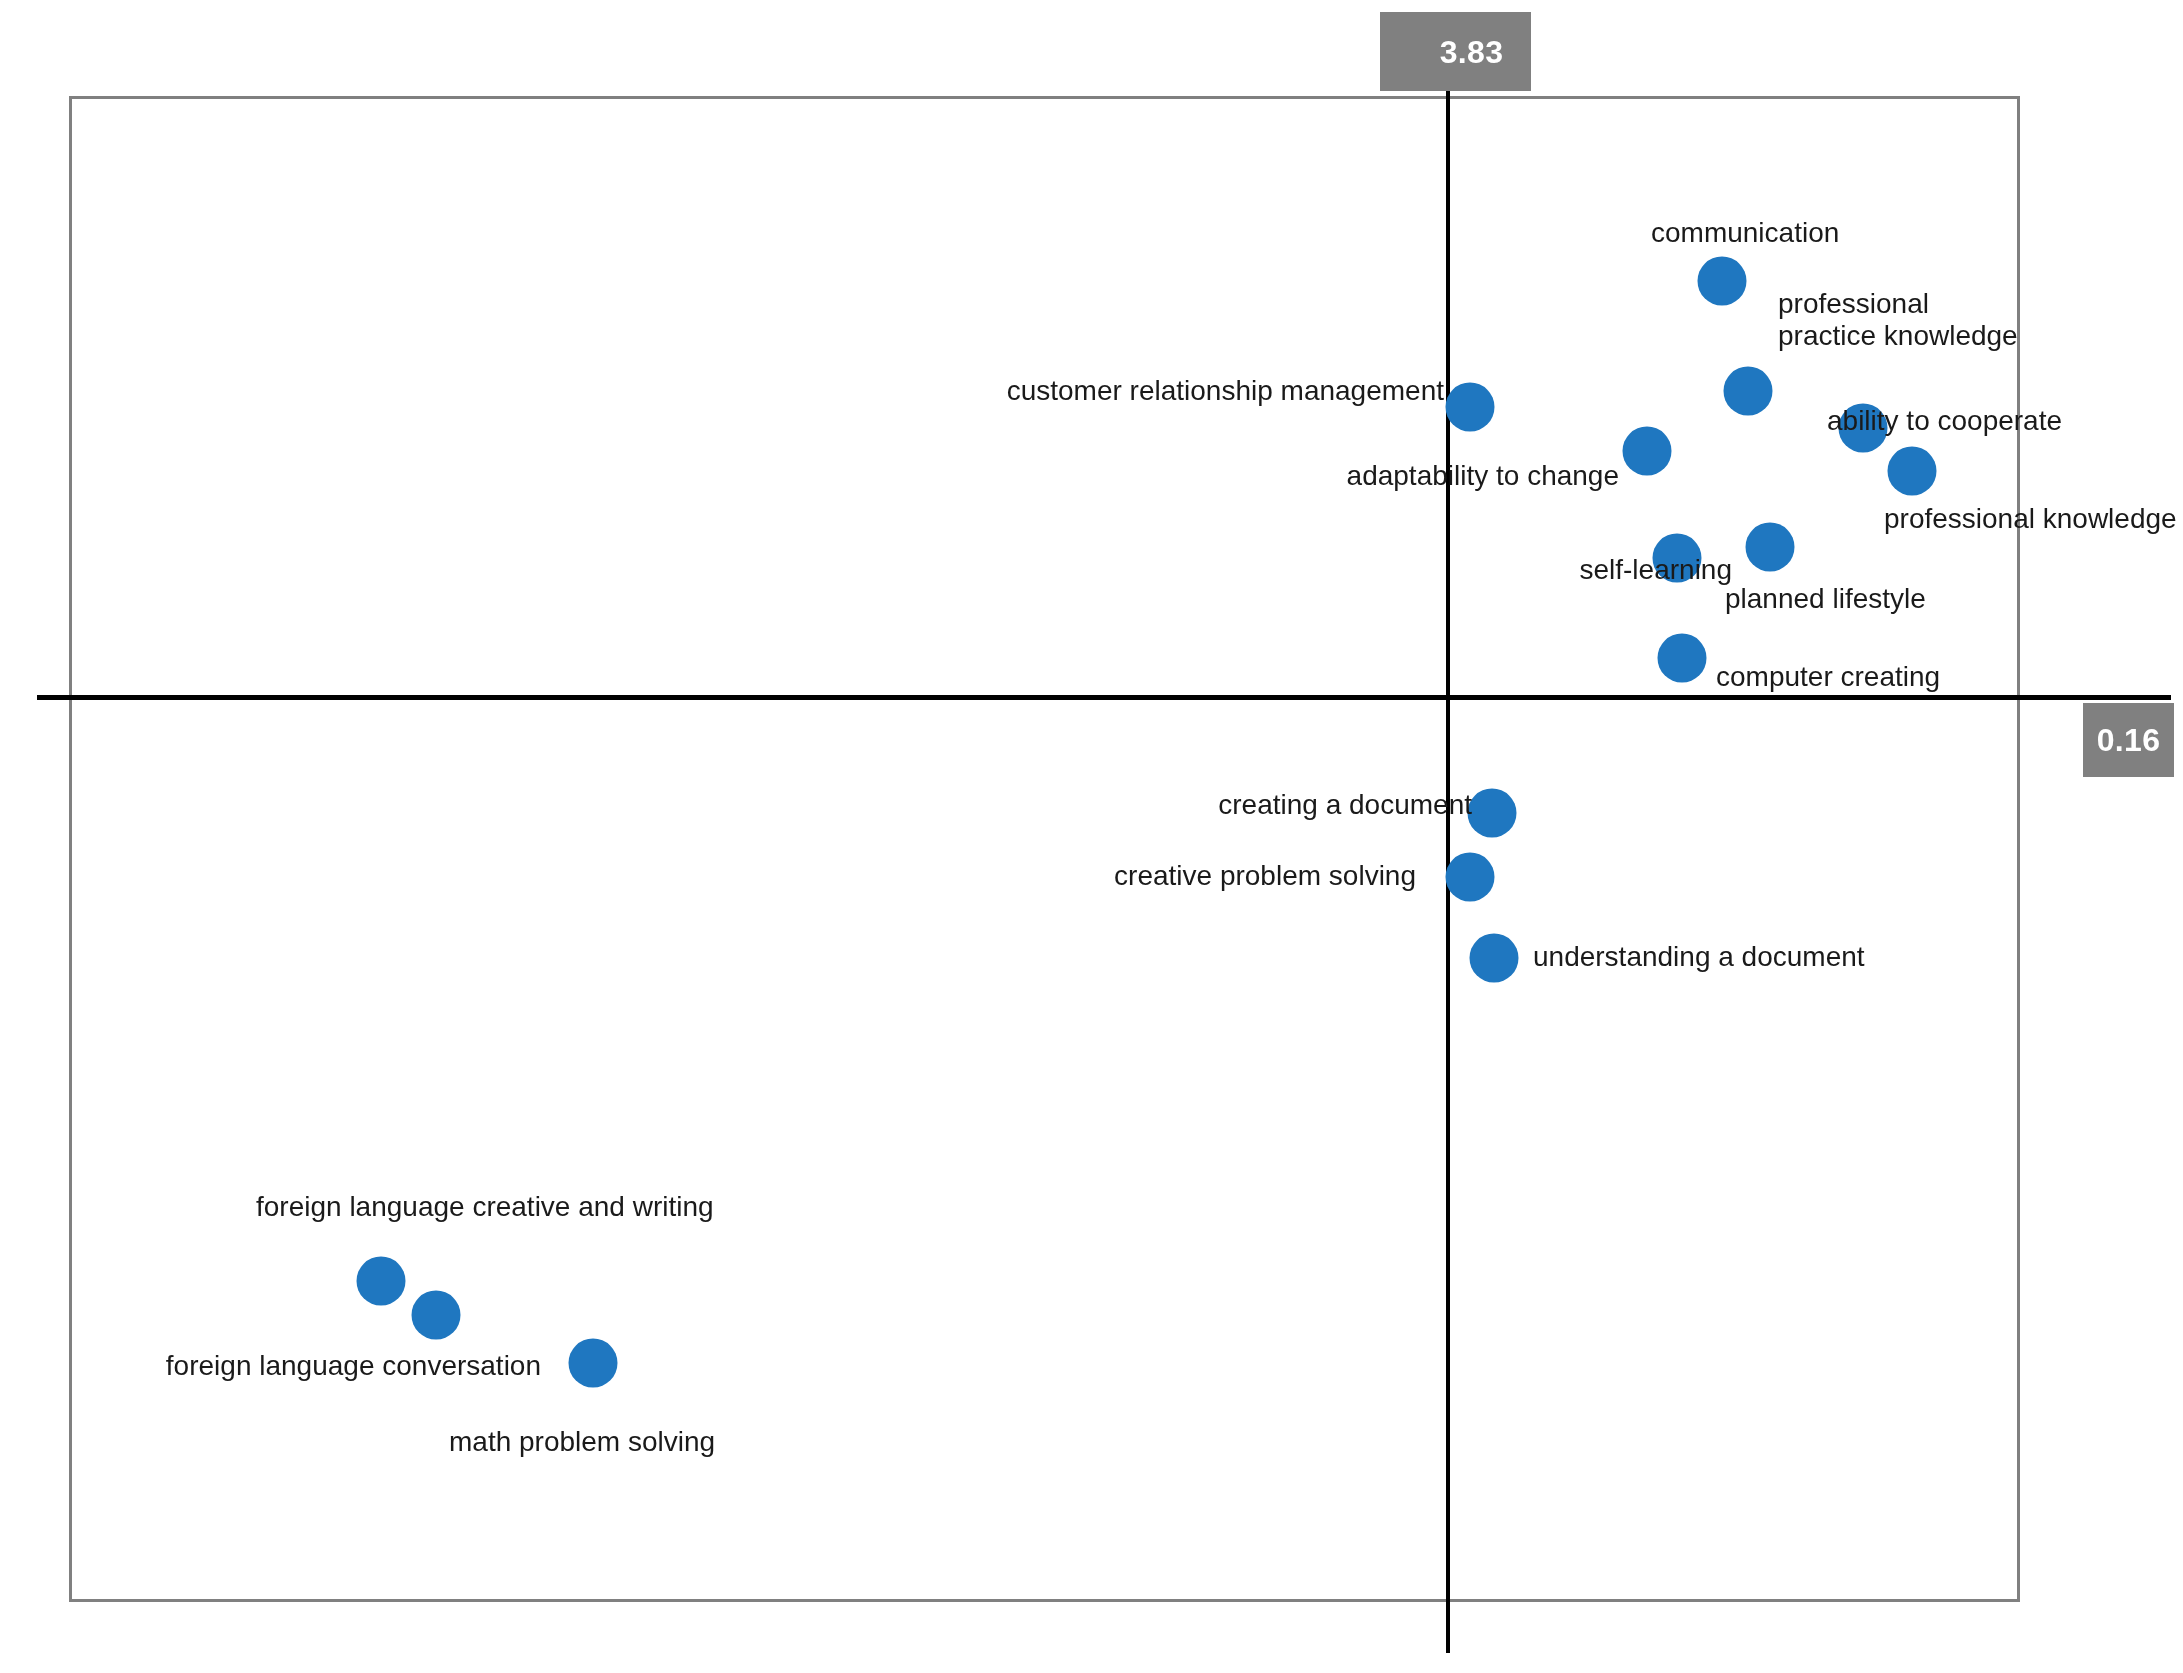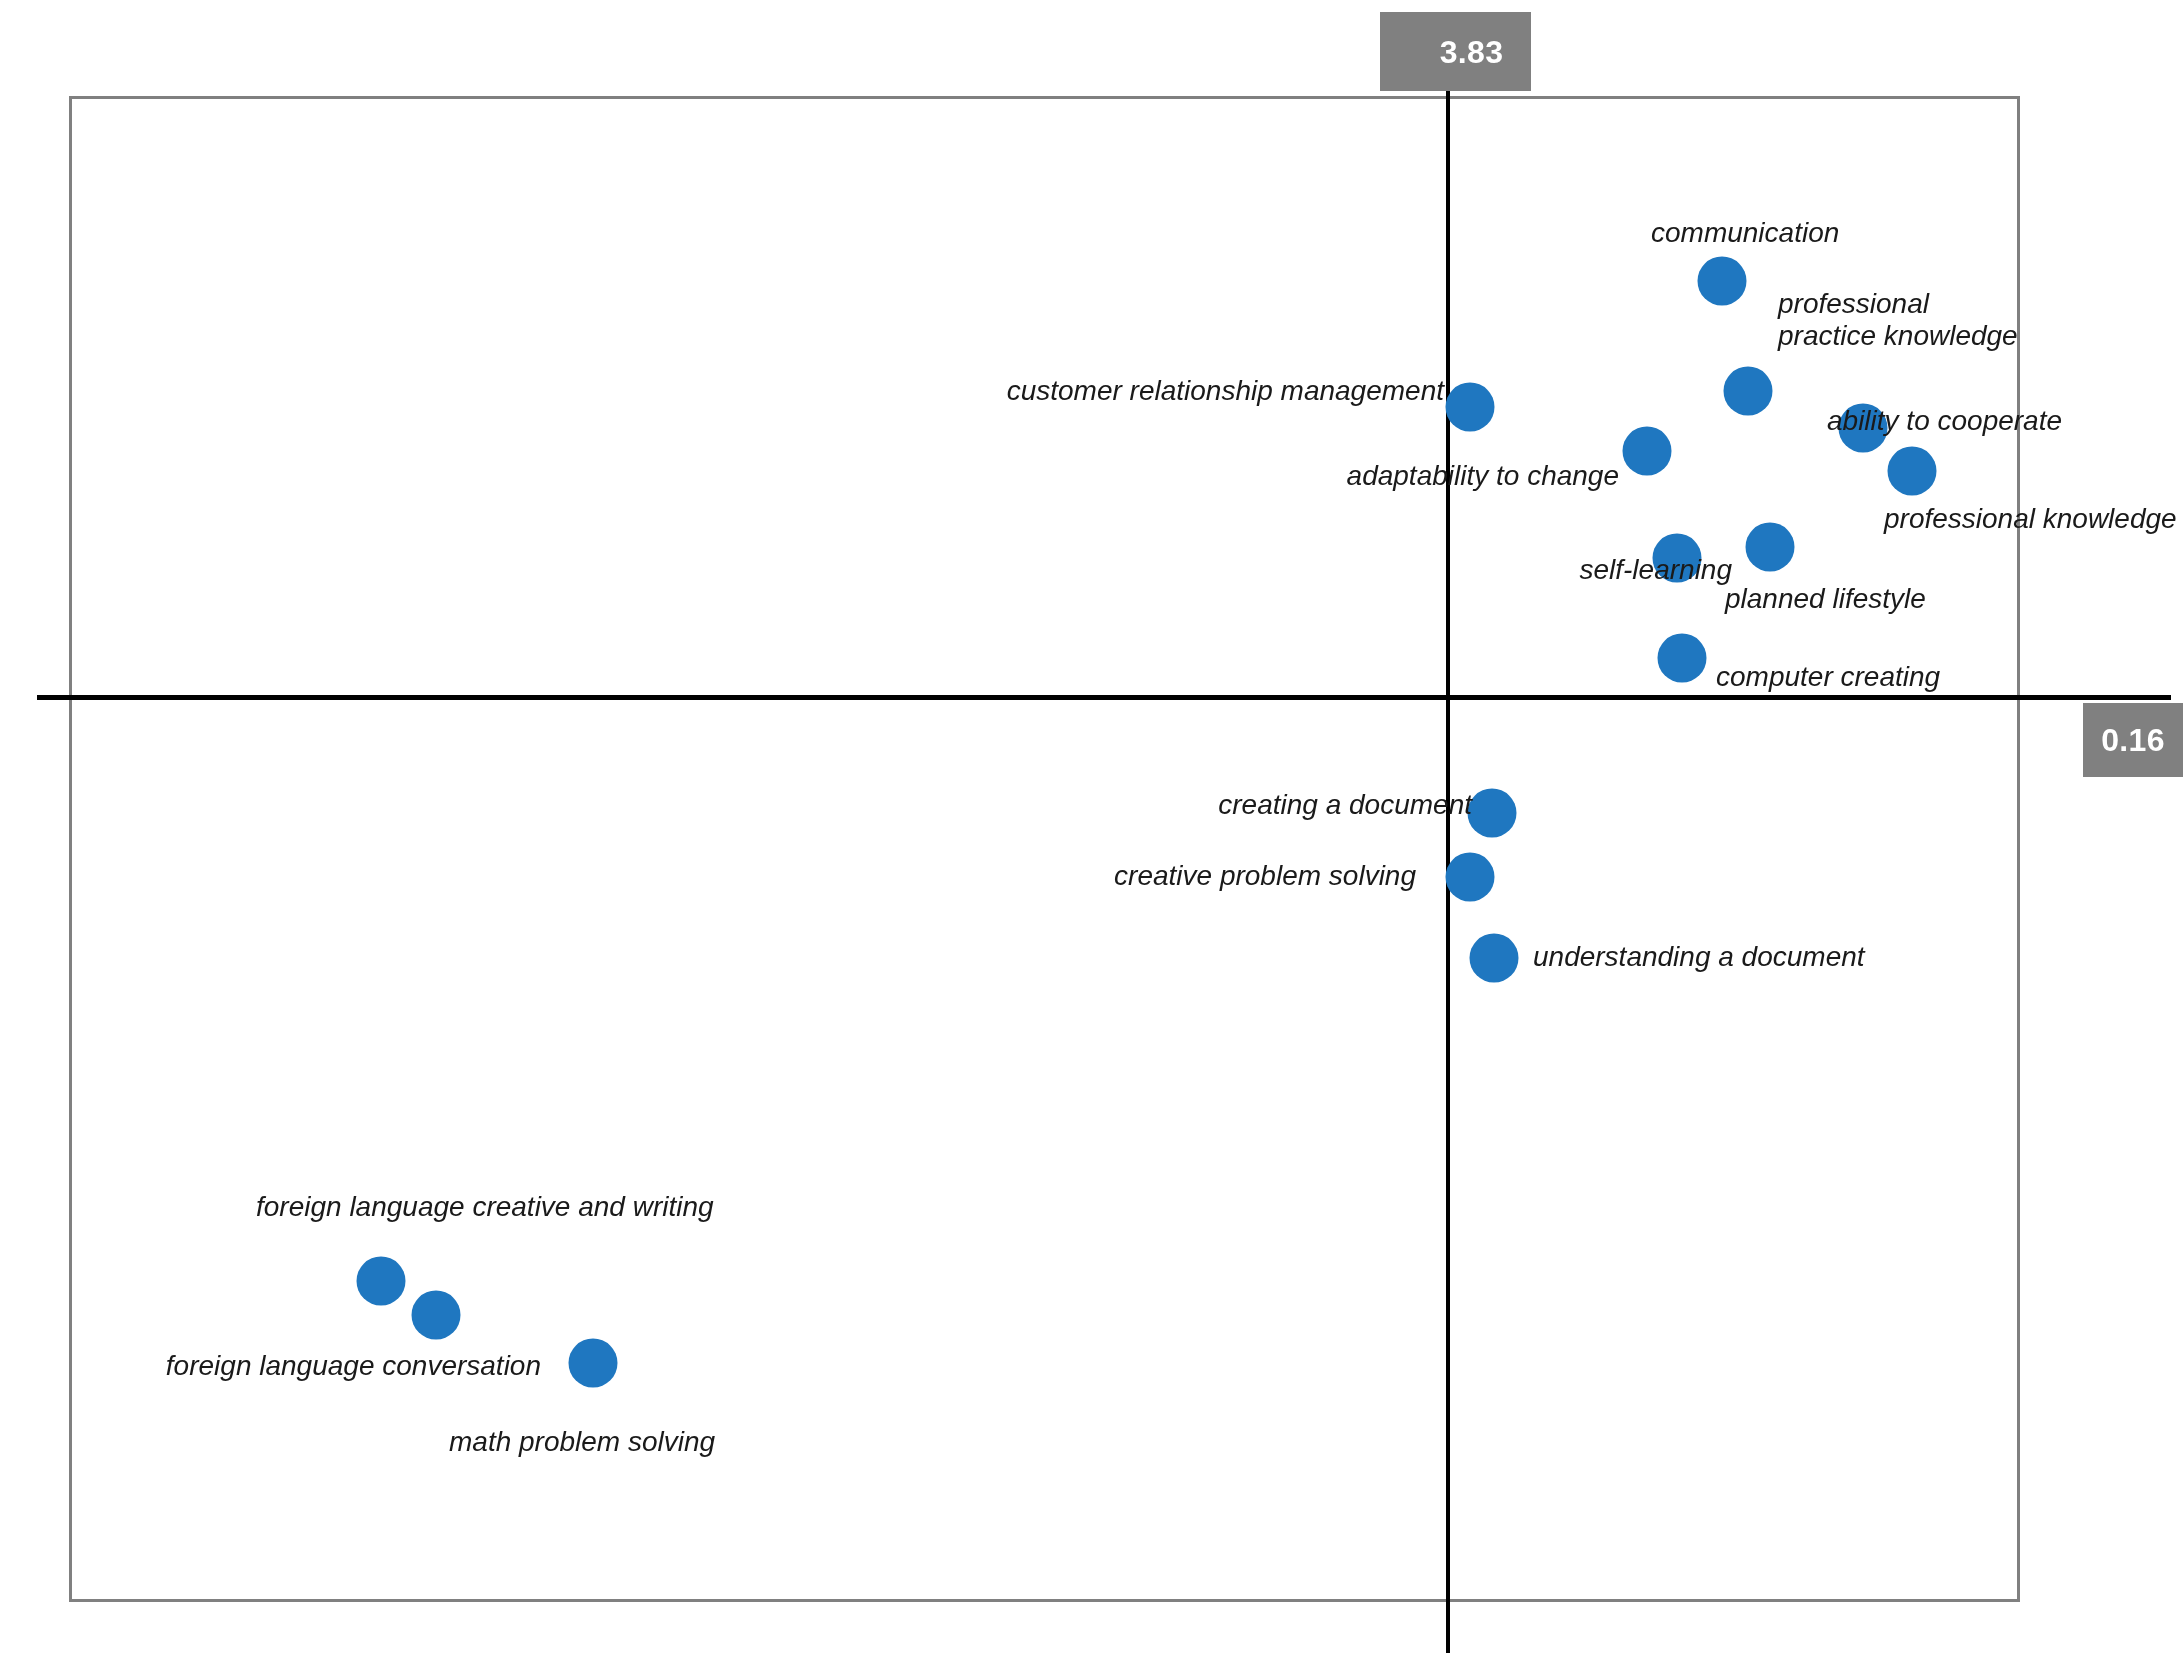--- a/index.html
+++ b/index.html
@@ -61,39 +61,38 @@
   #badge-x {
     left: 1380px;
     top: 12.3px;
     width: 119px;
     height: 79px;
     padding-left: 32px;
   }
   #badge-y {
     left: 2083px;
     top: 703px;
-    width: 100px;
+    width: 91px;
     height: 74px;
   }
   
   .point {
     position: absolute;
     border-radius: 50%;
     background: #1F77C0;
     transform: translate(-50%, -50%);
   }
   
   .plabel {
     position: absolute;
     font-size: 28px;
     line-height: 1.14;
     color: #1a1a1a;
     white-space: nowrap;
     transform: translateY(-50%);
-    font-style: italic;
   }
   .plabel.anchor-end   { transform: translate(-100%, -50%); }
   .plabel.anchor-start { transform: translate(0, -50%); }
   .plabel .l2 { display: block; }
 </style>
 </head>
 <body>
 
 <div id="stage">
 

